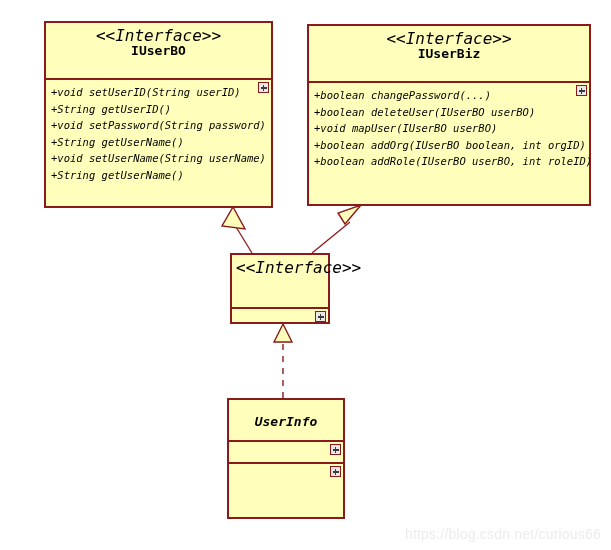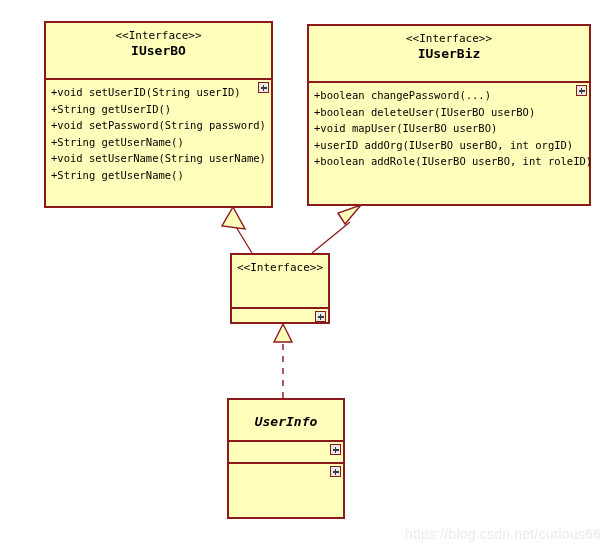--- a/index.html
+++ b/index.html
@@ -22,44 +22,46 @@
     background: #ffffbb;
     border: 2px solid #8b1a1a;
     box-sizing: border-box;
   }
   .uml-header {
     text-align: center;
     padding: 6px 4px 7px 4px;
     box-sizing: border-box;
   }
   .stereotype {
-    font-size: 11px;
+    font-size: 16px;
     color: #000000;
     line-height: 14px;
     letter-spacing: 0px;
     white-space: nowrap;
+    font-style: italic;
   }
   .classname {
     font-size: 13px;
     font-weight: bold;
     color: #000000;
     line-height: 16px;
     white-space: nowrap;
   }
   .compartment {
     position: relative;
     border-top: 2px solid #8b1a1a;
     box-sizing: border-box;
     padding: 4px 6px 5px 5px;
   }
   .member {
     font-size: 10.5px;
     color: #000000;
     line-height: 16.5px;
     white-space: nowrap;
+    font-style: italic;
   }
 
   
   .expander {
     position: absolute;
     top: 2px;
     right: 2px;
     width: 11px;
     height: 11px;
     box-sizing: border-box;
@@ -149,21 +151,21 @@
   <div class="uml-box" style="left:307px; top:24px; width:284px; height:182px;">
     <div class="uml-header" style="height:55px;">
       <div class="stereotype">&lt;&lt;Interface&gt;&gt;</div>
       <div class="classname">IUserBiz</div>
     </div>
     <div class="compartment" style="height:109px;">
       <span class="expander"></span>
       <div class="member">+boolean changePassword(...)</div>
       <div class="member">+boolean deleteUser(IUserBO userBO)</div>
       <div class="member">+void mapUser(IUserBO userBO)</div>
-      <div class="member">+userID addOrg(IUserBO userBO, int orgID)</div>
+      <div class="member">+boolean addOrg(IUserBO boolean, int orgID)</div>
       <div class="member">+boolean addRole(IUserBO userBO, int roleID)</div>
     </div>
   </div>
 
   <div class="uml-box" style="left:230px; top:253px; width:100px; height:71px;">
     <div class="uml-header" style="height:52px;">
       <div class="stereotype">&lt;&lt;Interface&gt;&gt;</div>
     </div>
     <div class="compartment" style="height:19px; padding:0;">
       <span class="expander"></span>

